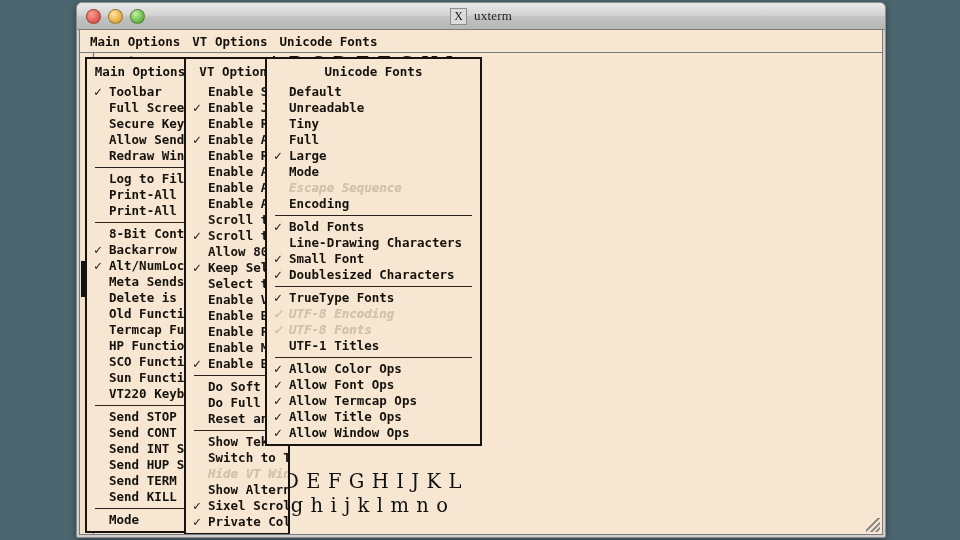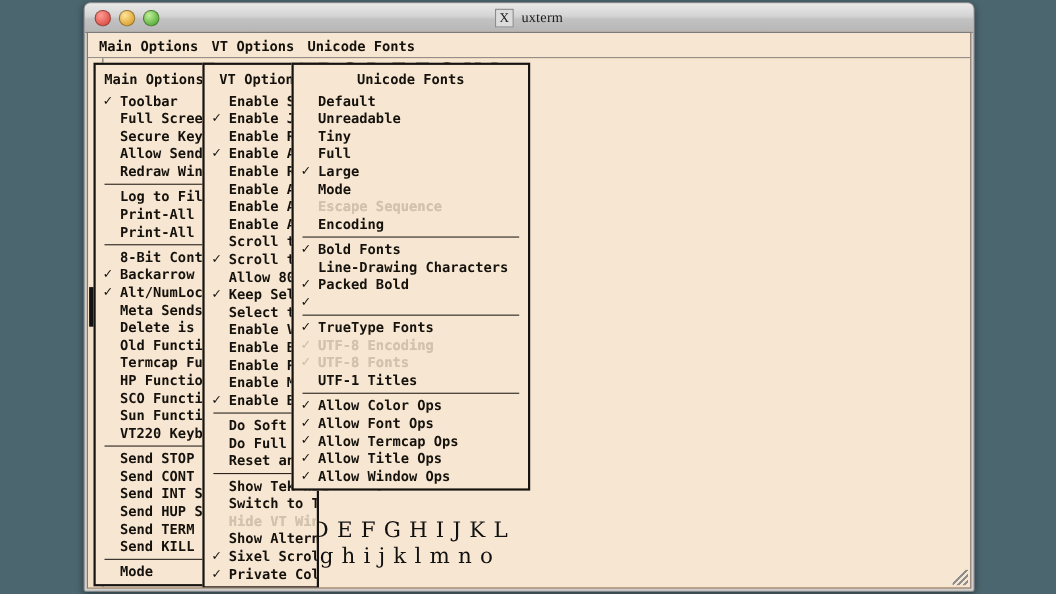--- a/index.html
+++ b/index.html
@@ -115,21 +115,21 @@
     height:0;border-top:1px solid #2a241d;margin:3px 8px 3px 8px;
   }
   .mi{
     position:relative;height:16px;line-height:16px;white-space:nowrap;
     padding-left:22px;padding-right:10px;overflow:hidden;
   }
   .mi .chk{
     position:absolute;left:7px;top:0;width:12px;text-align:left;
     font-size:13px;line-height:16px;
   }
-  .mi.dim{color:#d3c3ae;text-shadow:0 0 0 #d3c3ae;}
+  .mi.dim{color:#d3c3ae;text-shadow:0 0 0 #d3c3ae;font-style:italic;}
   .mi.dim .chk{color:#d3c3ae;}
 
   
   #menu-main{left:5px;top:27px;width:110px;}
   #menu-vt{left:104px;top:27px;width:106px;}
   #menu-unicode{left:185px;top:27px;width:217px;}
 
   
   #menu-main{z-index:10;}
   #menu-vt{z-index:20;}
@@ -249,22 +249,22 @@
             <div class="mi"><span class="chk"></span><span>Unreadable</span></div>
             <div class="mi"><span class="chk"></span><span>Tiny</span></div>
             <div class="mi"><span class="chk"></span><span>Full</span></div>
             <div class="mi"><span class="chk">✓</span><span>Large</span></div>
             <div class="mi"><span class="chk"></span><span>Mode</span></div>
             <div class="mi dim"><span class="chk"></span><span>Escape Sequence</span></div>
             <div class="mi"><span class="chk"></span><span>Encoding</span></div>
             <div class="sep"></div>
             <div class="mi"><span class="chk">✓</span><span>Bold Fonts</span></div>
             <div class="mi"><span class="chk"></span><span>Line-Drawing Characters</span></div>
-            <div class="mi"><span class="chk">✓</span><span>Packed Bold</span></div>
-            <div class="mi"><span class="chk">✓</span></div>
+            <div class="mi"><span class="chk">✓</span><span>Small Font</span></div>
+            <div class="mi"><span class="chk">✓</span><span>Doublesized Characters</span></div>
             <div class="sep"></div>
             <div class="mi"><span class="chk">✓</span><span>TrueType Fonts</span></div>
             <div class="mi dim"><span class="chk">✓</span><span>UTF-8 Encoding</span></div>
             <div class="mi dim"><span class="chk">✓</span><span>UTF-8 Fonts</span></div>
             <div class="mi"><span class="chk"></span><span>UTF-1 Titles</span></div>
             <div class="sep"></div>
             <div class="mi"><span class="chk">✓</span><span>Allow Color Ops</span></div>
             <div class="mi"><span class="chk">✓</span><span>Allow Font Ops</span></div>
             <div class="mi"><span class="chk">✓</span><span>Allow Termcap Ops</span></div>
             <div class="mi"><span class="chk">✓</span><span>Allow Title Ops</span></div>

